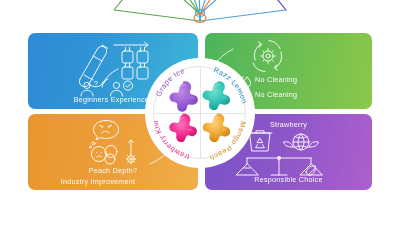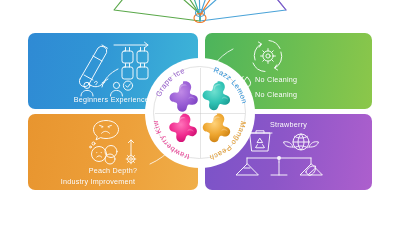--- a/index.html
+++ b/index.html
@@ -273,20 +273,21 @@
           <path d="M46 32 L46 45 M38 45 L54 45"></path>
         </svg>
       </div>
 
       <div class="lineicon" style="left:-6px;top:-2px;">
         <svg width="40" height="32" viewBox="0 0 40 32" fill="none" stroke="#ffffff" stroke-width="1" stroke-linecap="round" opacity=".8">
           <path d="M38 30 C 22 24 10 14 3 2"></path>
         </svg>
       </div>
 
+      <div class="plabel" style="left:0;top:61px;width:167px;">Responsible Choice</div>
 
     </div>
   </div>
 
   <div id="medallion">
     <div id="med-white"></div>
     <div id="med-ring-line"></div>
     <div id="med-cross-v"></div>
     <div id="med-cross-h"></div>
 

